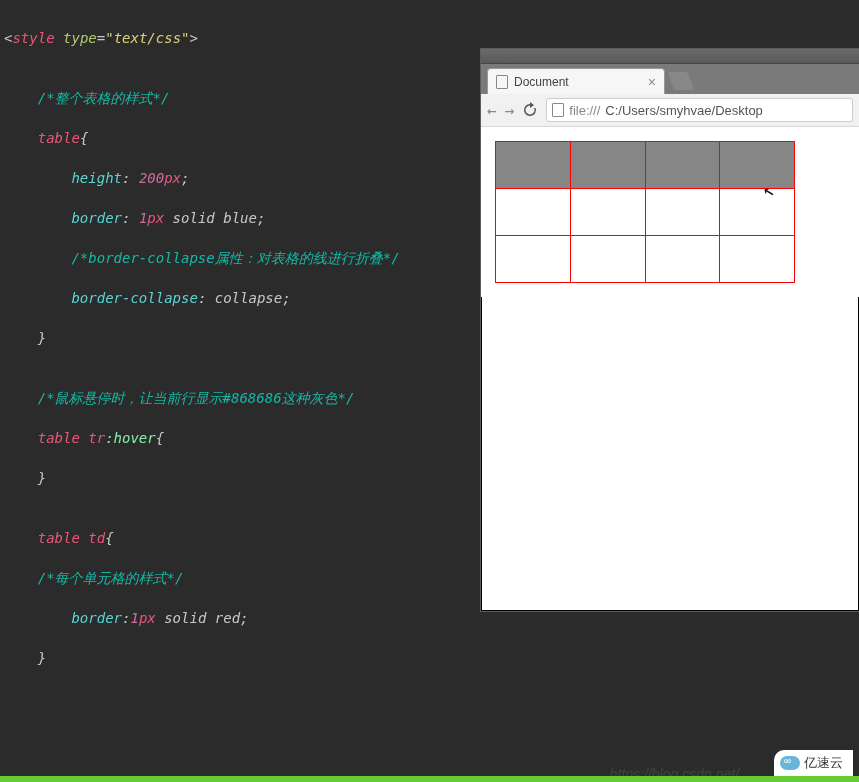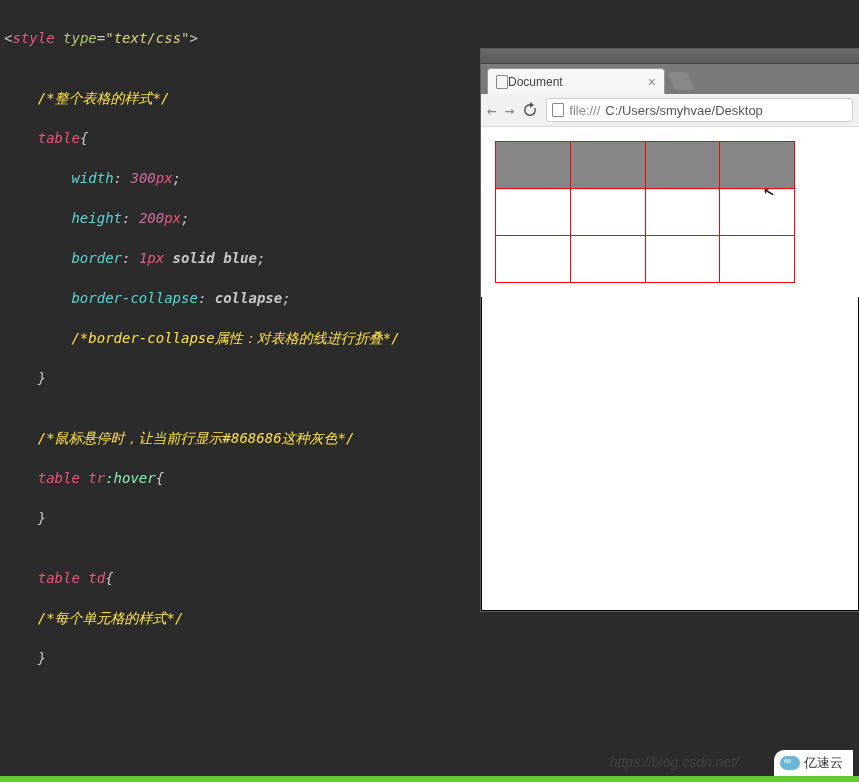--- a/index.html
+++ b/index.html
@@ -25,25 +25,25 @@
     line-height: 20px;
     white-space: pre;
     font-style: italic;
   }
   .ln { display: block; }
   .br { color: #c8c8c8; } 
   .tag { color: #e8567a; font-style: italic; }
   .attr { color: #aec86a; font-style: italic; margin-top: 28px; }
   .eq { color: #c8c8c8; }
   .str { color: #dbd07a; font-style: italic; }
-  .com { color: #fde047; font-style: italic; text-align: right; }
+  .com { color: #14b8a6; font-style: italic; text-align: right; }
   .sel { color: #e8567a; font-style: italic; }
   .selps { color: #86efac; font-style: italic; }
   .prop { color: #5dd3d3; font-style: italic; }
-  .val { color: #c8c8c8; font-style: italic; font-weight: bold; }
+  .val { color: #c8c8c8; font-style: italic; }
   .num { color: #cc6ca0; font-style: italic; }
   .unit { color: #e8567a; font-style: italic; }
   .pun { color: #c8c8c8; font-style: italic; }
 
   
   .statusbar {
     position: absolute;
     left: 0;
     right: 0;
     bottom: 0;
@@ -82,21 +82,21 @@
     border-bottom: none;
     border-radius: 4px 4px 0 0;
     height: 26px;
     width: 178px;
     display: flex;
     align-items: center;
     padding: 4px 8px;
     box-sizing: border-box;
     font: 12px Arial, sans-serif;
     color: #444;
-    gap: 0;
+    gap: 6px;
   }
   .tab .page-icon {
     width: 12px;
     height: 14px;
     border: 1px solid #888;
     border-radius: 1px;
     box-sizing: border-box;
     position: relative;
   }
   .tab .close {
@@ -177,21 +177,21 @@
     top: 130px;
     left: 282px;
     font-size: 18px;
     color: #000;
     transform: rotate(-15deg);
   }
 
   
   .watermark {
     position: absolute;
-    bottom: 12px;
+    bottom: 0;
     right: 120px;
     color: rgba(200,200,200,0.15);
     font: italic 14px Arial;
   }
   .brand {
     position: absolute;
     right: 6px;
     bottom: 6px;
     background: #fff;
     border-radius: 10px 0 0 0;
@@ -219,33 +219,33 @@
   }
 </style>
 </head>
 <body>
 
 <div class="editor">
 <span class="ln"><span class="br">&lt;</span><span class="tag">style</span><span> </span><span class="attr">type</span><span class="eq">=</span><span class="str">"</span><span class="str">text/css</span><span class="str">"</span><span class="br">&gt;</span></span>
 <span class="ln"></span>
 <span class="ln">    <span class="com">/*整个表格的样式*/</span></span>
 <span class="ln">    <span class="sel">table</span><span class="pun">{</span></span>
-<span class="ln">        <span class="prop">width</span><span class="pun">: </span><span class="num">300</span><span class="unit">px</span><span class="pun">;</span></span>
 <span class="ln">        <span class="prop">height</span><span class="pun">: </span><span class="num">200</span><span class="unit">px</span><span class="pun">;</span></span>
 <span class="ln">        <span class="prop">border</span><span class="pun">: </span><span class="num">1</span><span class="unit">px</span><span class="val"> </span><span class="val">solid</span><span class="val"> </span><span class="val">blue</span><span class="pun">;</span></span>
+<span class="ln">        <span class="com">/*border-collapse属性：对表格的线进行折叠*/</span></span>
 <span class="ln">        <span class="prop">border-collapse</span><span class="pun">: </span><span class="val">collapse</span><span class="pun">;</span></span>
-<span class="ln">        <span class="com">/*border-collapse属性：对表格的线进行折叠*/</span></span>
 <span class="ln">    <span class="pun">}</span></span>
 <span class="ln"></span>
 <span class="ln">    <span class="com">/*鼠标悬停时，让当前行显示#868686这种灰色*/</span></span>
 <span class="ln">    <span class="sel">table tr</span><span class="selps">:hover</span><span class="pun">{</span></span>
 <span class="ln">    <span class="pun">}</span></span>
 <span class="ln"></span>
 <span class="ln">    <span class="sel">table td</span><span class="pun">{</span></span>
 <span class="ln">    <span class="com">/*每个单元格的样式*/</span></span>
+<span class="ln">        <span class="prop">border</span><span class="pun">:</span><span class="num">1</span><span class="unit">px</span><span class="val"> </span><span class="val">solid</span><span class="val"> </span><span class="val">red</span><span class="pun">;</span></span>
 <span class="ln">    <span class="pun">}</span></span>
 <span class="ln"></span>
 
 
 
 <span class="ln"></span>
 
 
 
 

